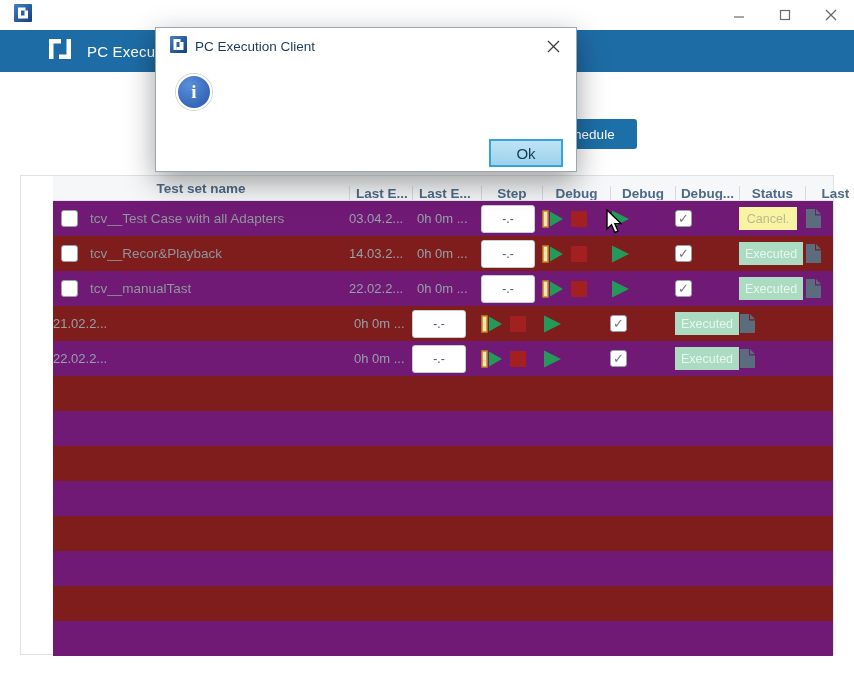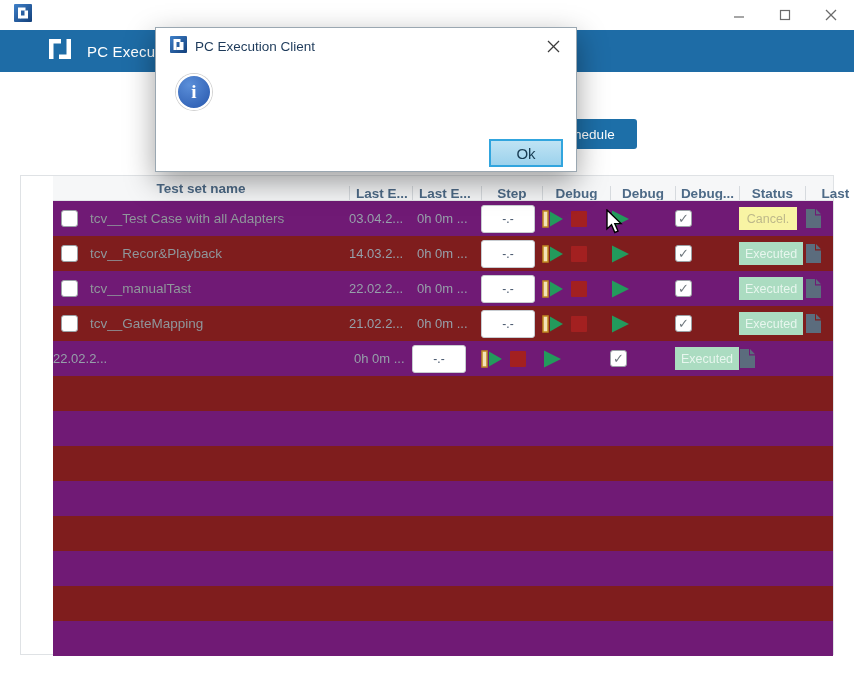--- a/index.html
+++ b/index.html
@@ -259,24 +259,20 @@
     <div class="cell">
       <button class="icon-btn">
         <svg width="17" height="21">
               <path d="M1,1 H10 V7.5 H16 V20 H1 Z" fill="#5b6c7d"></path>
               <path d="M11,1 L16,6.2 H11 Z" fill="#5b6c7d"></path>
             </svg>
       </button>
     </div>
   </div>
       <div class="row alt">
-    <div class="cell name-cell">
-      <span class="cbx"></span>
-      <span class="name-text">tcv__GateMapping</span>
-    </div>
     <div class="cell">
           <span class="date-text">21.02.2...</span>
         </div>
     <div class="cell dur-cell">
           <span class="dur-text">0h 0m ...</span>
         </div>
     <div class="cell">
       <input class="step-input" value="-.-" style="">
     </div>
     <div class="cell debug-cell">

